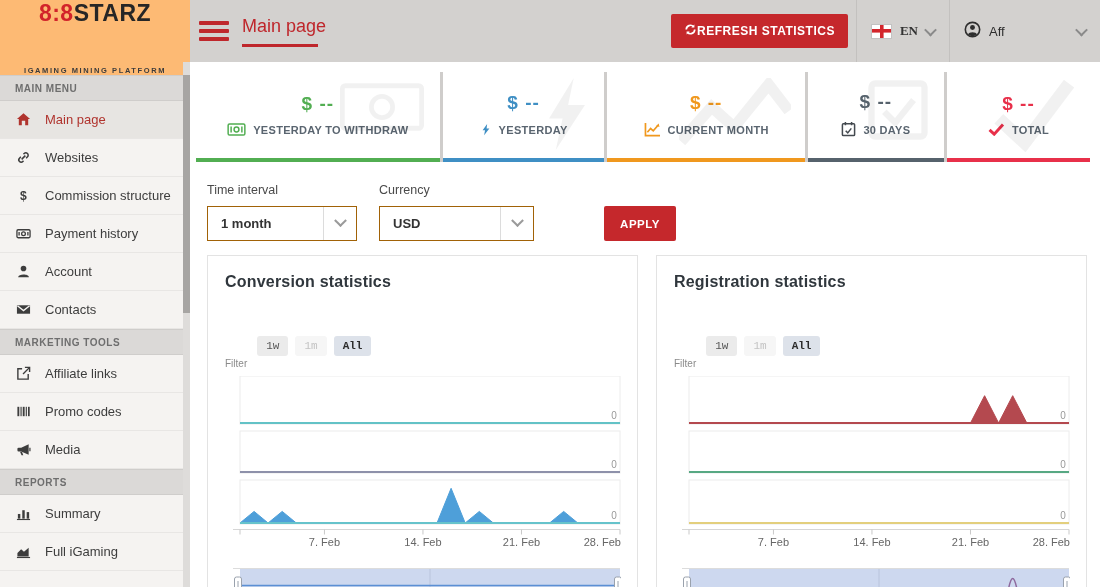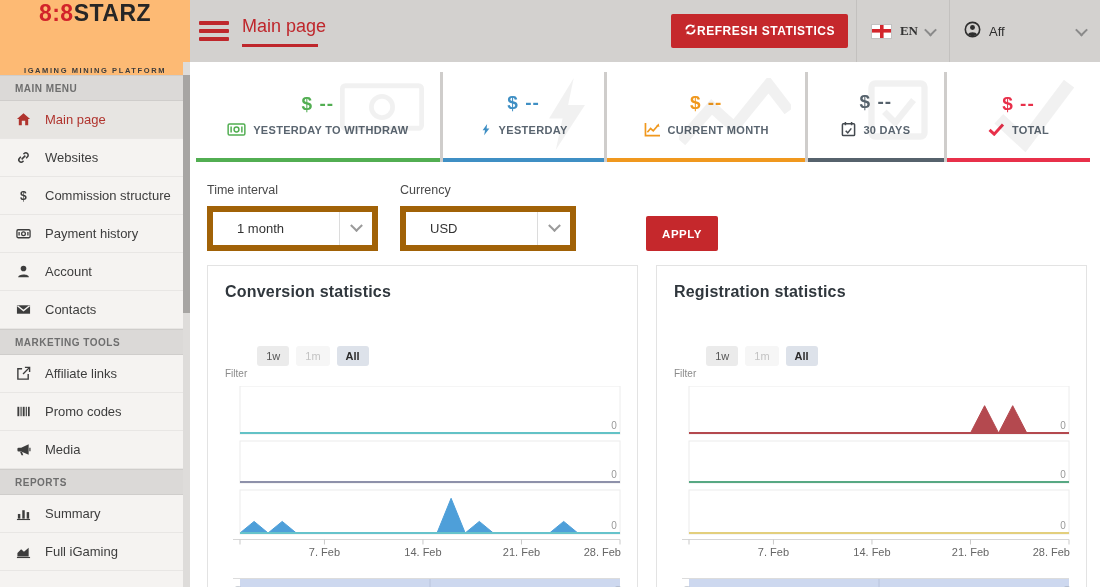--- a/index.html
+++ b/index.html
@@ -53,35 +53,35 @@
   .card{background:#fff;position:relative;overflow:hidden;box-sizing:border-box;
         display:flex;flex-direction:column;align-items:center;justify-content:center;gap:8px;
         border-bottom:4px solid #888;}
   .card-value{font-size:19px;font-weight:bold;letter-spacing:1px;}
   .card-label{display:flex;align-items:center;gap:7px;font-size:11px;font-weight:bold;
         color:#5a6570;letter-spacing:.3px;}
   .watermark{position:absolute;right:14px;top:6px;opacity:.05;pointer-events:none;}
 
   .filterbar{display:flex;align-items:flex-end;gap:22px;margin:21px 0 0 17px;}
   .fgroup .flabel{font-size:12.5px;color:#4a4a4a;margin-bottom:9px;}
-  .selectbox{width:138px;height:33px;border:6px solid #a16207;background:#fff;display:flex;
-        align-items:center;padding-left:24px;font-size:13px;color:#333;cursor:pointer;box-sizing:content-box;}
+  .selectbox{width:138px;height:33px;border:1px solid #a16207;background:#fff;display:flex;
+        align-items:center;padding-left:13px;font-size:13px;color:#333;cursor:pointer;box-sizing:content-box;font-weight:bold;}
   .selectbox .sb-chev{margin-left:auto;border-left:1px solid #dcdcdc;width:32px;height:33px;
         display:flex;align-items:center;justify-content:center;}
   .selectbox .chev{border-color:#9a9a9a;transform:rotate(45deg) translate(-2px,-2px);}
   .apply-btn{height:35px;width:72px;background:#c5282c;color:#fff;border:none;border-radius:2px;
         font-family:inherit;font-size:11.5px;font-weight:bold;letter-spacing:.5px;cursor:pointer;margin-left:48px;}
 
   .charts{display:flex;gap:18px;margin:14px 15px 0 17px;}
   .panel{flex:1;border:1px solid #e3e3e3;background:#fff;height:420px;
         padding:16px 16px 0 15px;box-sizing:border-box;}
   .panel-title{margin:1px 0 0 2px;font-size:16px;font-weight:bold;color:#30373d;letter-spacing:.2px;}
   .chart-filter{display:flex;align-items:center;gap:7px;margin:31px 0 0 2px;}
   .cf-label{font-size:10px;color:#8a8a8a;margin-right:3px;margin-top:36px;}
-  .zoom-btn{font-size:11px;padding:4px 9px;border-radius:3px;border:none;font-family:Liberation Sans, sans-serif;cursor:pointer;}
+  .zoom-btn{font-size:11px;padding:4px 9px;border-radius:3px;border:none;font-family:Liberation Mono, monospace;cursor:pointer;}
   .zoom-btn.normal{background:#ebebeb;color:#555;}
   .zoom-btn.disabled{background:#f6f6f6;color:#c3c3c3;}
   .zoom-btn.active{background:#dde2ea;color:#2b2b2b;font-weight:bold;}
   .chart-svg{display:block;margin-top:7px;}
 </style>
 </head>
 <body>
 
 <aside class="sidebar">
   <div class="logo">

